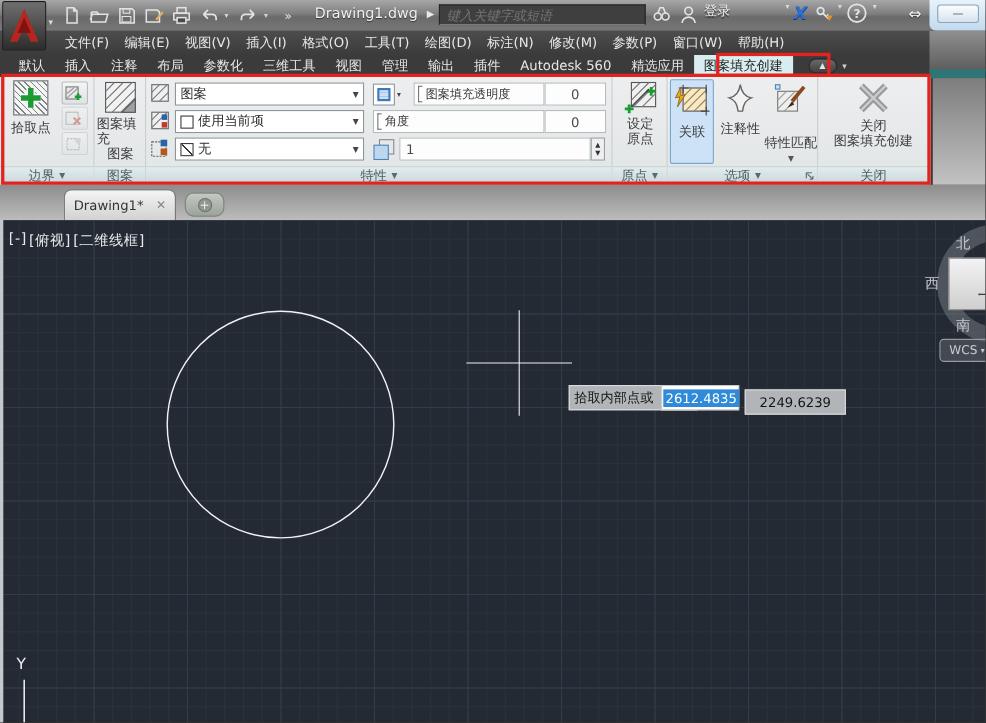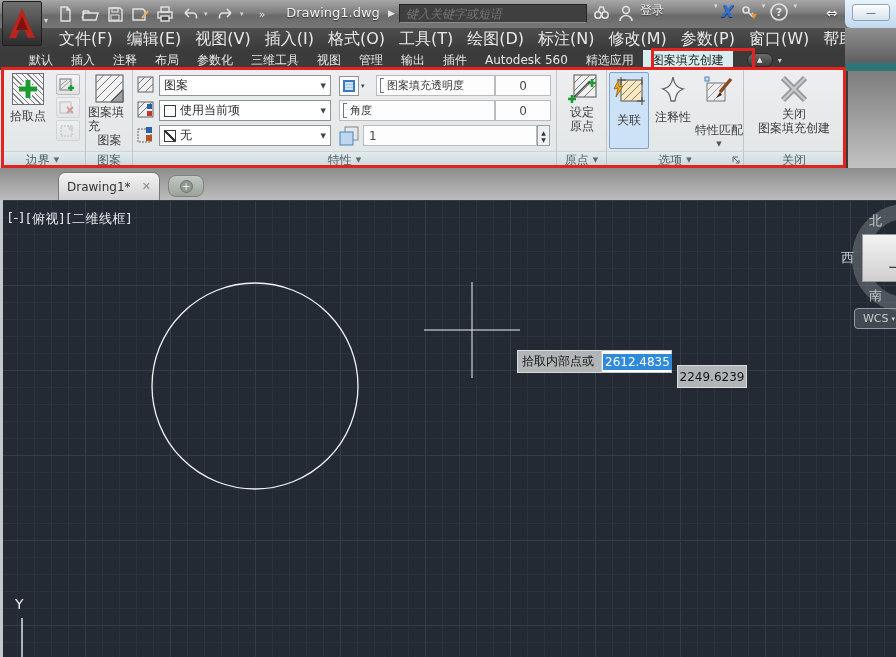--- a/index.html
+++ b/index.html
@@ -29,25 +29,25 @@
   #win-corner { position:absolute; left:845px; top:0; width:51px; height:28px;
     background:linear-gradient(180deg,#e7f3fc,#c2d9ee); border-bottom-left-radius:6px; }
   .win-min { position:absolute; left:852px; top:4px; width:38px; height:17px;
     background:linear-gradient(180deg,#fdfdfd,#d6e2ee); border:1px solid #8fa4ba; border-radius:3px;
     color:#4a5a6a; font-size:10px; text-align:center; line-height:15px; }
   .resize-arrow { position:absolute; left:826px; top:5px; color:#f5f5f5; font-size:14px; z-index:7; text-shadow:0 1px 1px #333;}
 
   
   #menubar { position:absolute; left:0; top:28px; width:896px; height:22px;
     background:linear-gradient(180deg,#4d4d4d,#3b3b3b); display:flex; align-items:center; padding-left:52px; }
-  #menubar .mitem { color:#e8e8e8; font-size:16px; padding:0 7px; white-space:nowrap; }
+  #menubar .mitem { color:#e8e8e8; font-size:12px; padding:0 7px; white-space:nowrap; }
 
   
   #ribbontabs { position:absolute; left:0; top:50px; width:896px; height:20px; background:#3b3b3b;
-    display:flex; align-items:stretch; padding-left:20px; }
+    display:flex; align-items:stretch; padding-left:8px; }
   .rtab { color:#e6e6e6; font-size:12px; padding:0 9px; display:flex; align-items:center; white-space:nowrap; }
   .rtab.active { background:#d8edf0; color:#1e1e1e; }
   .collapse-pill { margin-left:14px; align-self:center; width:26px; height:14px; border-radius:7px;
     background:linear-gradient(180deg,#6a6a6a,#3f3f3f); border:1px solid #2a2a2a;
     display:flex; align-items:center; justify-content:center; color:#e8e8e8; font-size:7px; }
   .collapse-caret { align-self:center; color:#cfcfcf; font-size:8px; margin-left:5px; }
 
   
   #chrome-mid { position:absolute; left:845px; top:28px; width:51px; height:37px;
     background:linear-gradient(180deg,#8f8f8f,#5c5c5c); }
@@ -109,21 +109,21 @@
   #left-strip { position:absolute; left:0; top:0; bottom:0; width:3px; background:#c3c8cc; }
   #vp-label { position:absolute; left:8px; top:10px; color:#e6e9eb; font-size:13px; letter-spacing:.5px; display:flex; gap:2px;}
   #geo { position:absolute; left:0; top:0; }
   .dynbox { position:absolute; height:23px; font-size:12px; display:flex; align-items:center; }
   #dyn-prompt { left:481px; top:150px; width:117px; background:#b2b5b7; border:1px solid #d9dbdc;
     color:#141414; padding:0 4px; gap:6px;margin-left:36px; }
   #dyn-prompt .ddbtn { margin-left:auto; width:13px; height:13px; background:#cdd0d2; border:1px solid #5a5e60;
     font-size:7px; color:#333; display:flex; align-items:center; justify-content:center; }
   #dyn-x { left:601px; top:150px; width:71px; background:#fff; border:1px solid #c8cacb; padding:1px; }
   #dyn-x .sel { background:#2f8ad9; color:#fff; padding:1px 2px; font-size:12px; }
-  #dyn-y { left:677px; top:165px; width:70px; background:#b2b5b7; border:1px solid #d9dbdc;
+  #dyn-y { left:677px; top:154px; width:92px; background:#b2b5b7; border:1px solid #d9dbdc;
     color:#141414; justify-content:center; }
 
   
   #vc-ring { position:absolute; left:852px; top:4px; width:108px; height:108px; border-radius:50%;
     border:15px solid rgba(145,152,158,.38); }
   .vc-lbl { position:absolute; color:#c6cbcf; font-size:13px; }
   #vc-face { position:absolute; left:862px; top:34px; width:46px; height:48px;
     background:linear-gradient(180deg,#f3f3f3,#cfcfcf); border:1px solid #9a9a9a; overflow:hidden; }
   #vc-face span { position:absolute; left:26px; top:12px; font-size:20px; color:#3d3d3d; }
   #wcs-pill { position:absolute; left:854px; top:108px; width:50px; height:21px; border-radius:4px;

